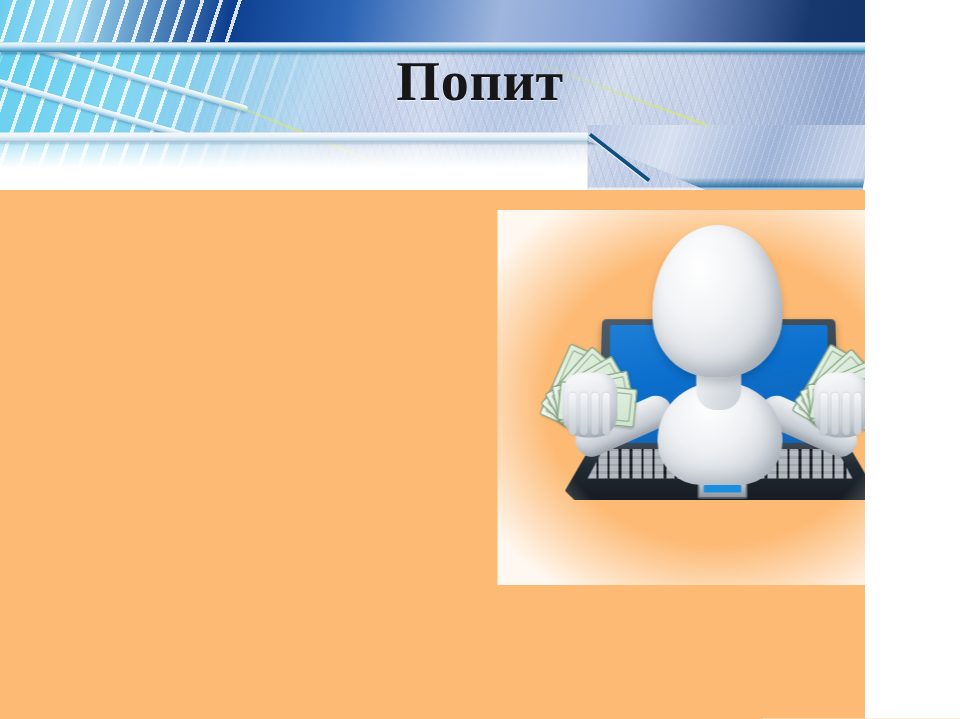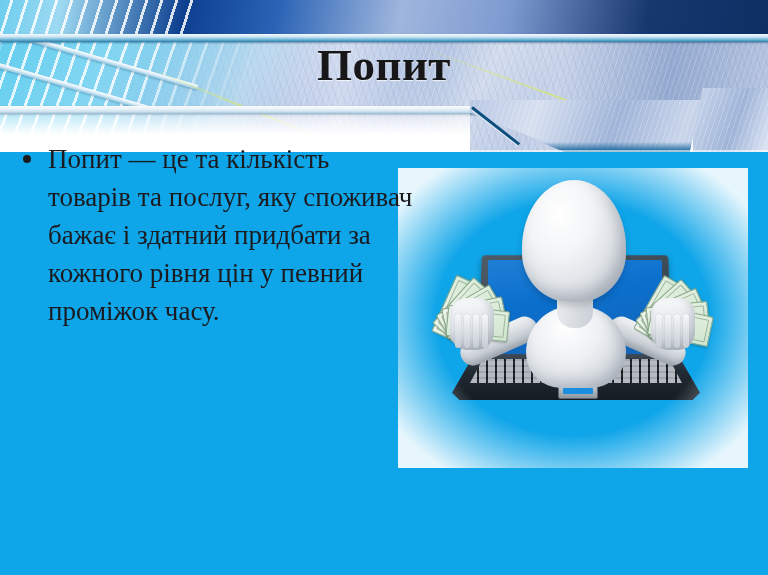--- a/index.html
+++ b/index.html
@@ -1,20 +1,20 @@
 <!DOCTYPE html>
 <html><head>
 <meta charset="utf-8">
 <style>
   html,body{margin:0;padding:0;}
   body{
     width:768px;height:575px;overflow:hidden;background:#ffffff;
     font-family:"Liberation Serif", serif;
   }
-  #slide{position:relative;width:768px;height:575px;background:#0ea5e9;overflow:hidden;}
+  #slide{position:relative;width:692px;height:575px;background:#fdba74;overflow:hidden;}
 
   
   #header{
     position:absolute;left:0;top:0;width:768px;height:152px;overflow:hidden;
   }
   
   .hdr-base{
     position:absolute;left:0;top:0;width:768px;height:152px;
     background:
       linear-gradient(118deg, rgba(255,255,255,0) 0%, rgba(255,255,255,.55) 34%, rgba(255,255,255,0) 46%),
@@ -287,21 +287,20 @@
     <div class="chev-line" style="left:472px;top:106px;width:60px;transform:rotate(38deg);"></div>
     <div class="chev2"></div>
 
     <div class="hdr-fade"></div>
     <div class="hdr-fade-r"></div>
   </div>
 
   <div id="title">Попит</div>
 
   <div id="body-text">
-    <div class="bullet"><span>Попит — це та кількість товарів та послуг, яку споживач бажає і здатний придбати за кожного рівня цін у певний проміжок часу.</span></div>
   </div>
 
   <div id="art">
 
     <div class="lt-lid"></div>
     <div class="lt-screen"></div>
     <div class="lt-base"></div>
     <div class="lt-keys"></div>
     <div class="lt-pad"></div>
 

